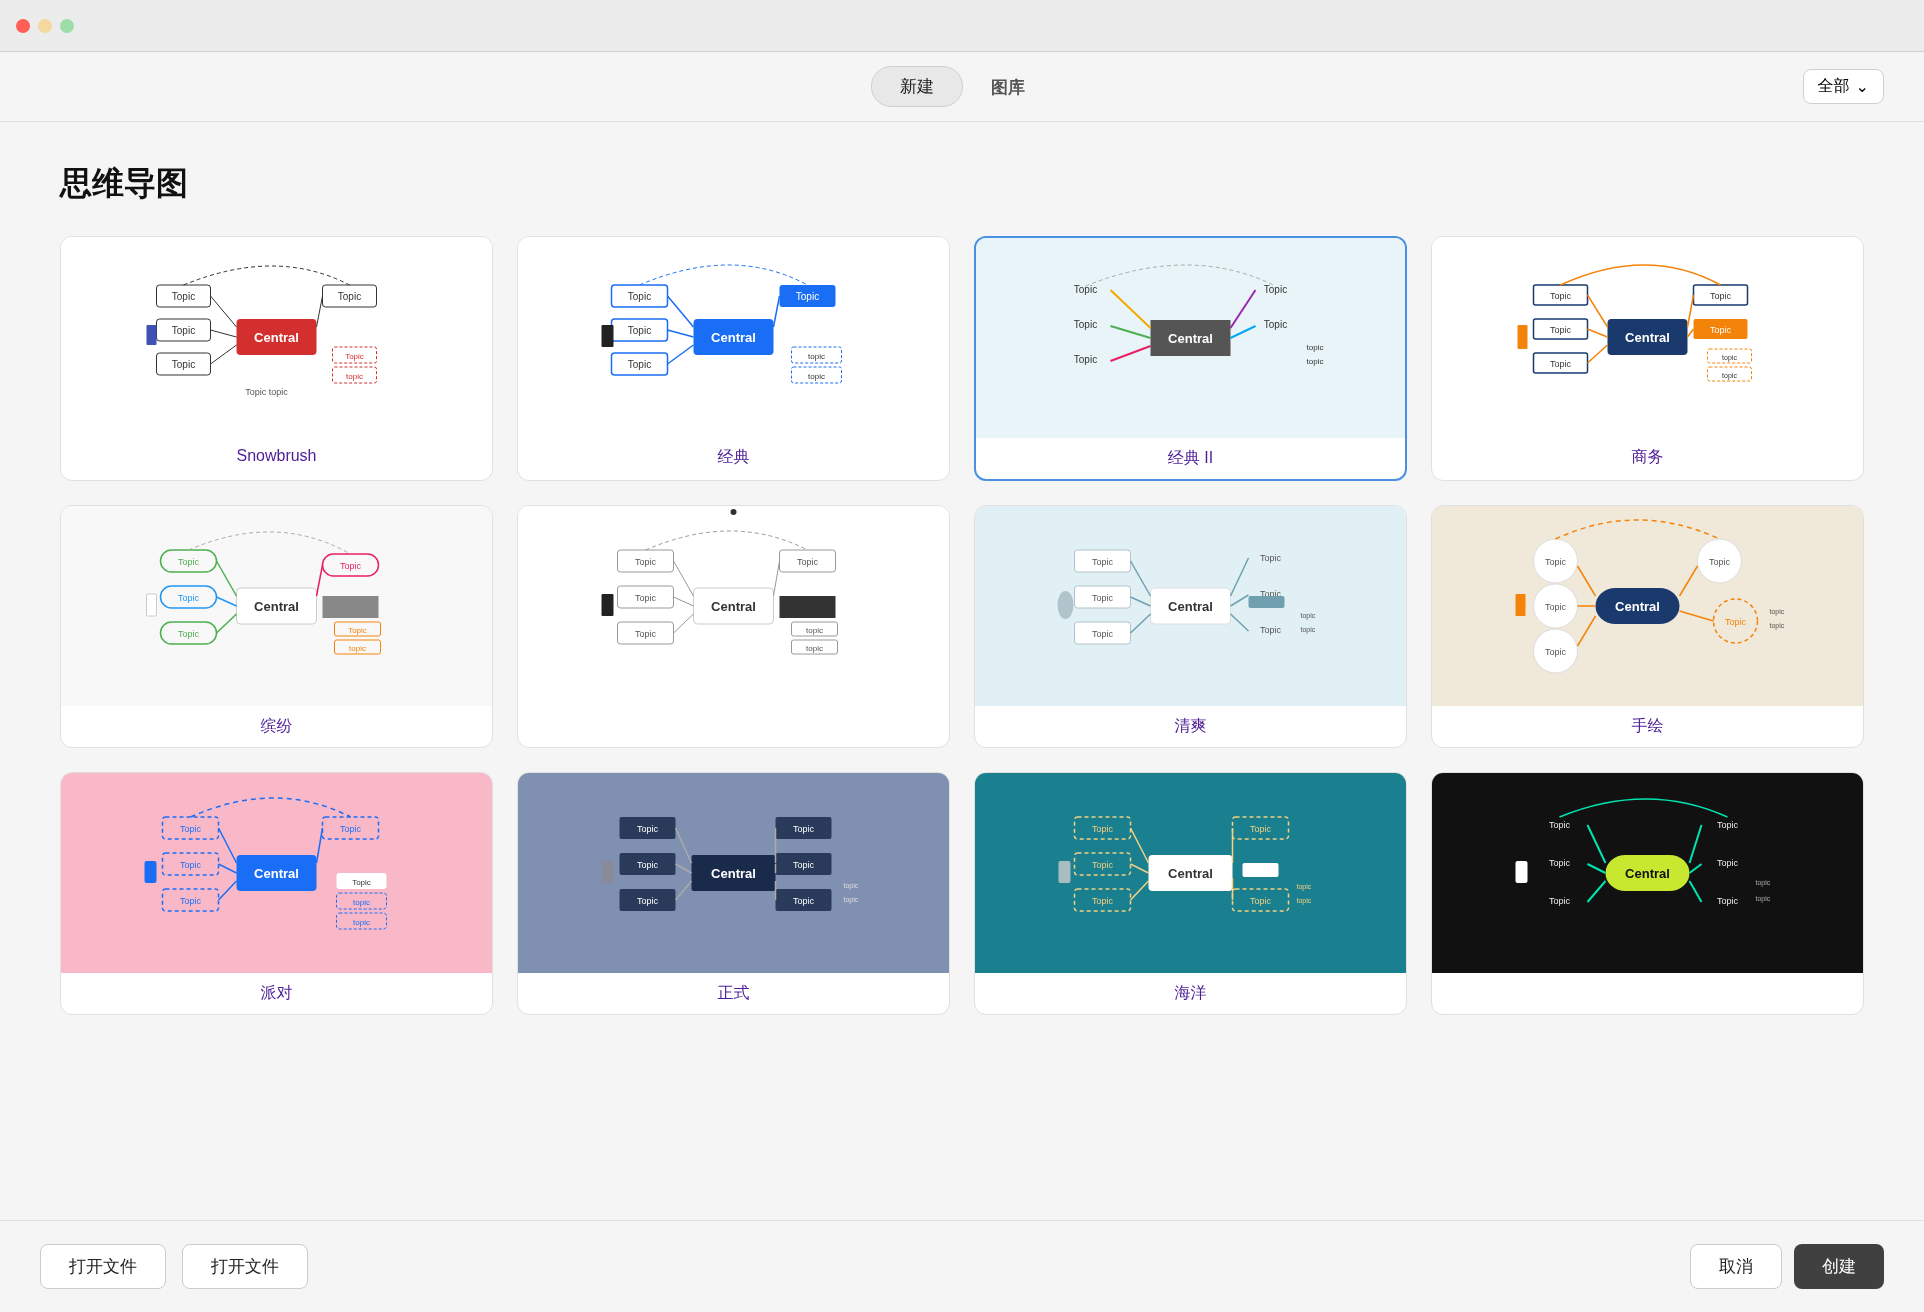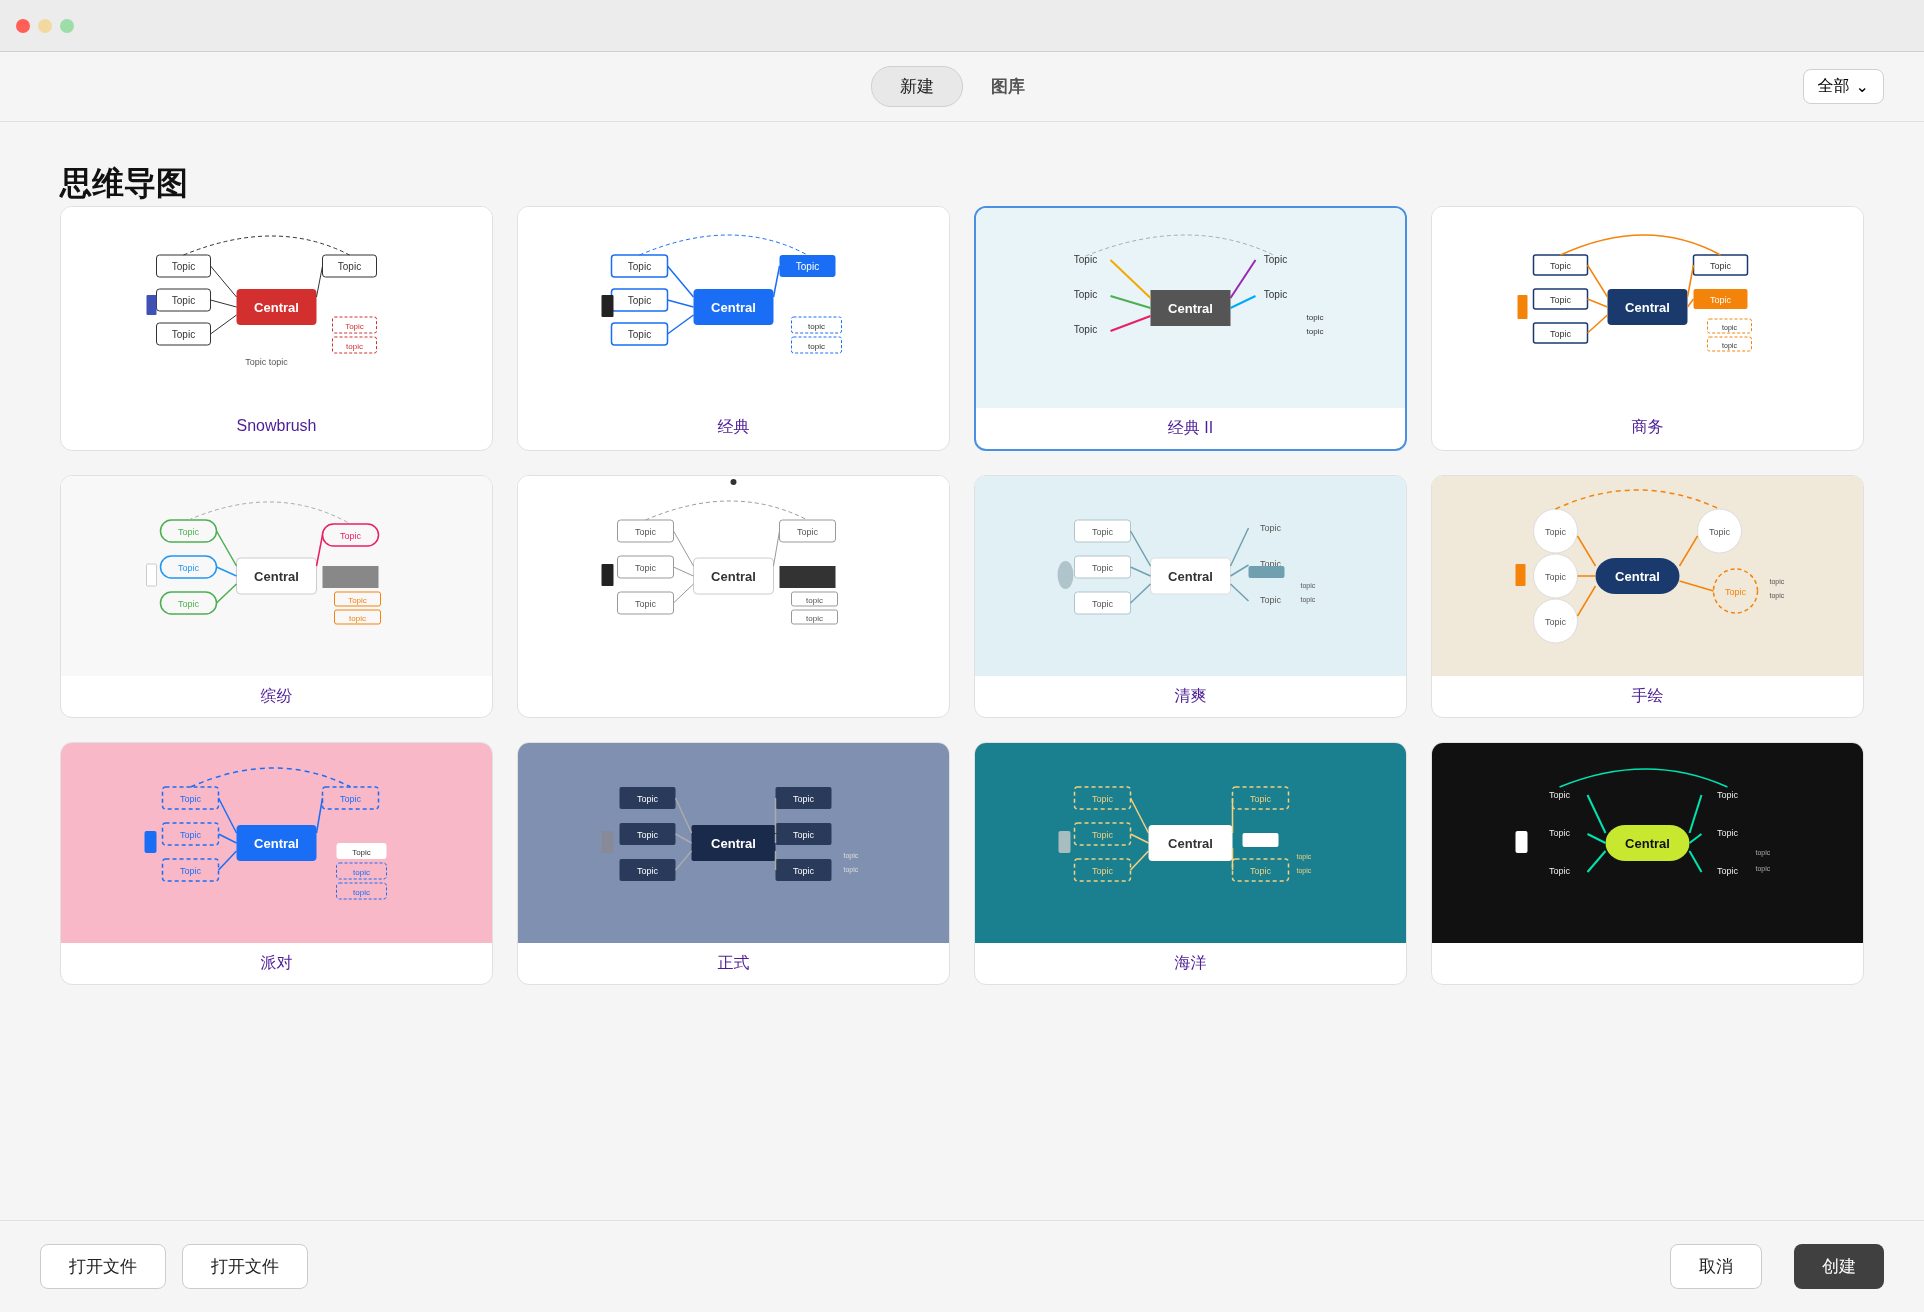--- a/index.html
+++ b/index.html
@@ -29,21 +29,21 @@
     
     .topnav {
       background: #f5f5f5;
       height: 70px;
       display: flex;
       align-items: center;
       justify-content: center;
       position: relative;
       border-bottom: 1px solid #e0e0e0;
     }
-    .nav-tabs { display: flex; gap: 0; align-items: center; }
+    .nav-tabs { display: flex; gap: 0; align-items: flex-end; }
     .nav-tab {
       padding: 8px 28px;
       font-size: 17px;
       cursor: pointer;
       color: #555;
       border-radius: 20px;
       font-weight: bold;
     }
     .nav-tab.active {
       background: #e8e8e8;
@@ -67,20 +67,21 @@
     }
 
     
     .main {
       padding: 40px 60px 30px 60px;
     }
     .section-title {
       font-size: 32px;
       font-weight: 700;
       color: #111;
+      margin-bottom: 30px;
     }
 
     
     .grid {
       display: grid;
       grid-template-columns: repeat(4, 1fr);
       gap: 24px;
       margin-bottom: 40px;
     }
     .card {
@@ -119,21 +120,21 @@
       right: 0;
       height: 92px;
       background: #f5f5f5;
       border-top: 1px solid #e0e0e0;
       display: flex;
       align-items: center;
       padding: 0 40px;
       justify-content: space-between;
     }
     .bottombar-left { display: flex; gap: 16px; }
-    .bottombar-right { display: flex; gap: 32px; }
+    .bottombar-right { display: flex; gap: 12px; }
     .btn {
       padding: 10px 28px;
       border-radius: 8px;
       font-size: 17px;
       cursor: pointer;
       border: 1px solid #ccc;
       background: white;
       color: #222;
     }
     .btn-primary {

